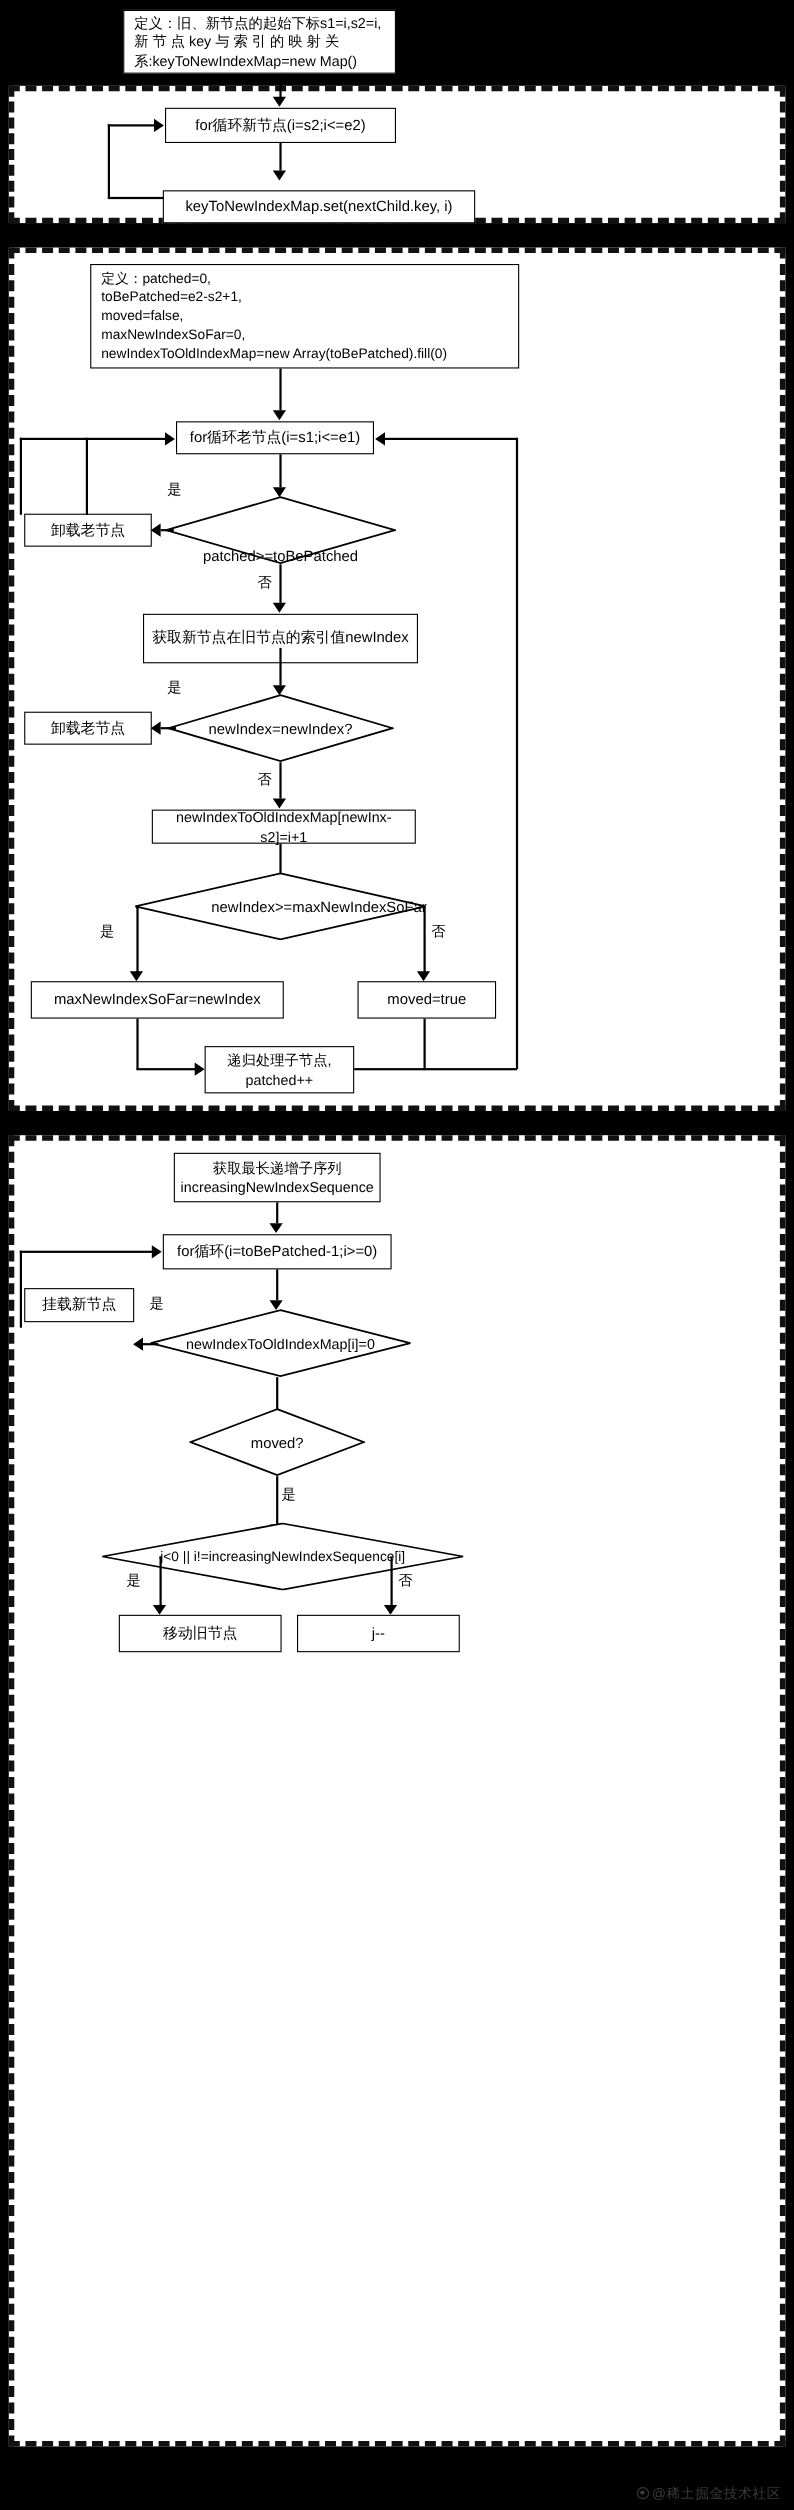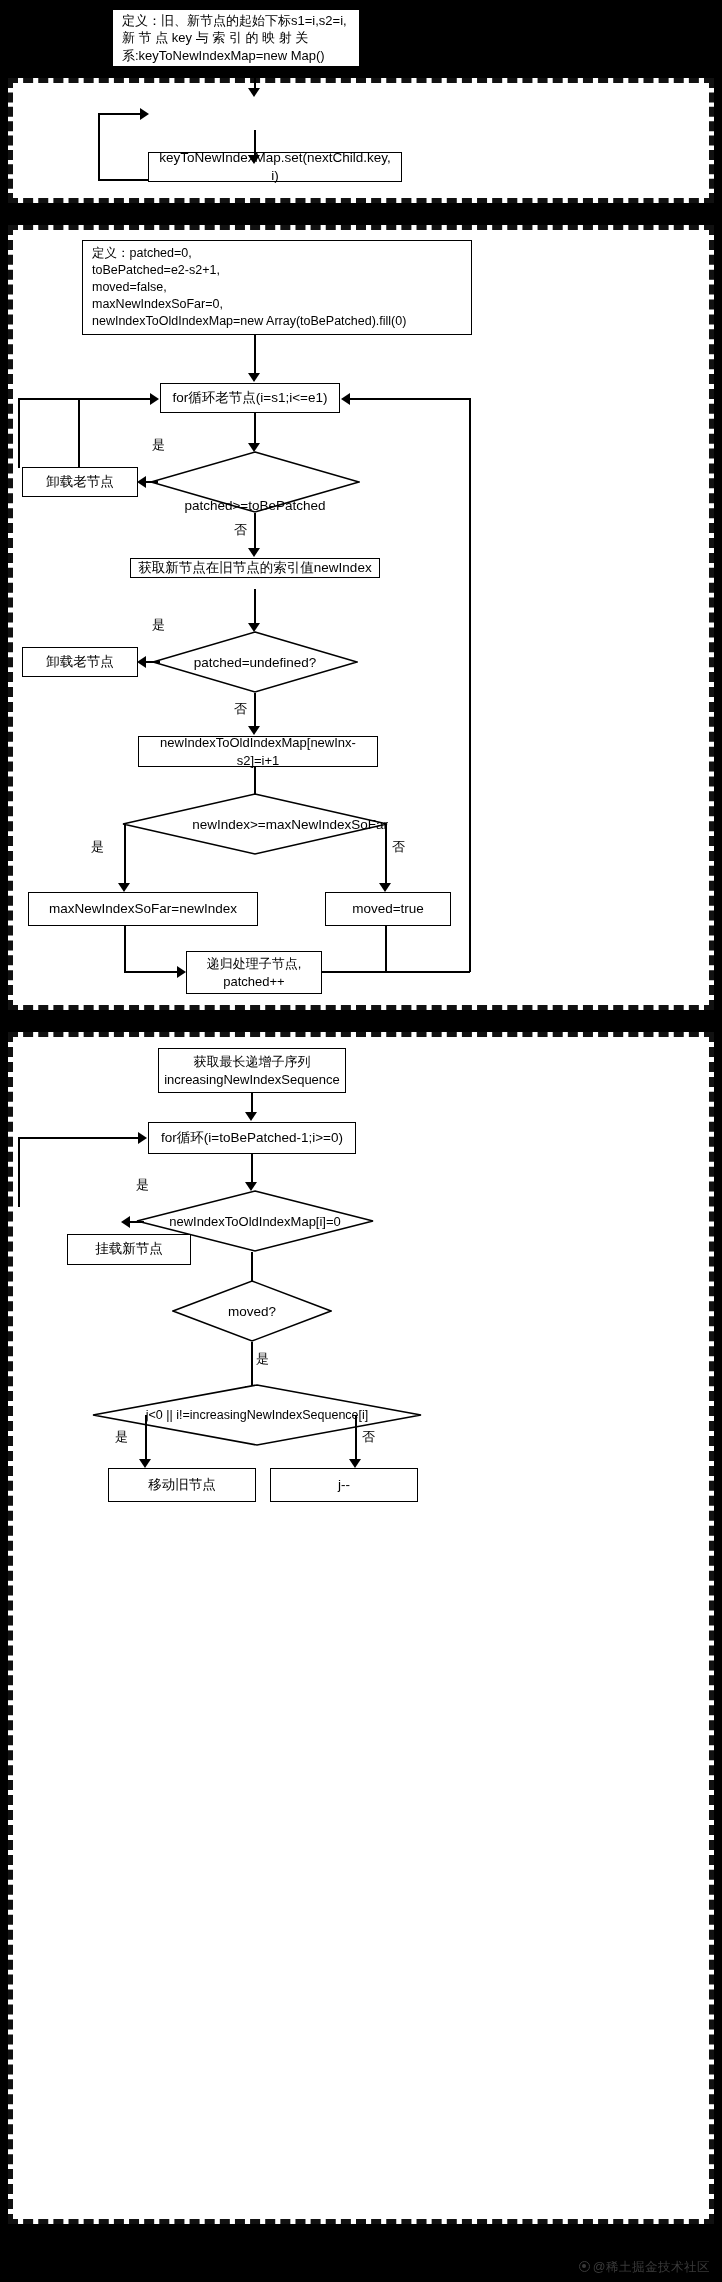--- a/index.html
+++ b/index.html
@@ -95,22 +95,23 @@
 
 <div class="page">
 
   <div class="node left" style="left:112px; top:9px; width:248px; height:58px; font-size:13px;">定义：旧、新节点的起始下标s1=i,s2=i,
 新 节 点 key 与 索 引 的 映 射 关
 系:keyToNewIndexMap=new Map()</div>
 
   <div class="panel" style="top:78px; height:125px;">
   </div>
 
-
-  <div class="node" style="left:148px; top:152px; width:254px; height:30px;">keyToNewIndexMap.set(nextChild.key, i)</div>
+  <div class="node" style="left:150px; top:98px; width:210px; height:32px;">for循环新节点(i=s2;i&lt;=e2)</div>
+
+  <div class="node" style="left:148px; top:173px; width:284px; height:30px;">keyToNewIndexMap.set(nextChild.key, i)</div>
 
   <div class="ln lnv" style="left:254px; top:67px; height:22px;"></div>
   <div class="arw arw-d" style="left:248px; top:88px;"></div>
 
   <div class="ln lnv" style="left:254px; top:130px; height:25px;"></div>
   <div class="arw arw-d" style="left:248px; top:155px;"></div>
 
   <div class="ln lnh" style="left:98px; top:179px; width:51px;"></div>
   <div class="ln lnv" style="left:98px; top:113px; height:67px;"></div>
   <div class="ln lnh" style="left:98px; top:113px; width:42px;"></div>
@@ -150,30 +151,30 @@
 
   <div class="ln lnv" style="left:78px; top:398px; height:70px;"></div>
   <div class="ln lnv" style="left:18px; top:398px; height:70px;"></div>
   <div class="ln lnh" style="left:18px; top:398px; width:133px;"></div>
   <div class="arw arw-r" style="left:150px; top:393px;"></div>
 
   <div class="ln lnv" style="left:254px; top:513px; height:35px;"></div>
   <div class="arw arw-d" style="left:248px; top:548px;"></div>
   <div class="edgelbl" style="left:234px; top:521px;">否</div>
 
-  <div class="node" style="left:130px; top:558px; width:250px; height:20px;">获取新节点在旧节点的索引值newIndex</div>
+  <div class="node" style="left:130px; top:558px; width:250px; height:45px;">获取新节点在旧节点的索引值newIndex</div>
 
   <div class="ln lnv" style="left:254px; top:589px; height:34px;"></div>
   <div class="arw arw-d" style="left:248px; top:623px;"></div>
 
   <div class="diamond" style="left:152px; top:631px; width:206px; height:62px;">
     <svg class="dshape" viewBox="0 0 206 62" preserveAspectRatio="none">
       <polygon points="103,1 205,31 103,61 1,31" fill="#fff" stroke="#000" stroke-width="1.6"></polygon>
     </svg>
-    <span class="dlabel">patched=undefined?</span>
+    <span class="dlabel">newIndex=newIndex?</span>
   </div>
 
   <div class="node" style="left:22px; top:647px; width:116px; height:30px;">卸载老节点</div>
 
   <div class="ln lnh" style="left:146px; top:661px; width:14px;"></div>
   <div class="arw arw-l" style="left:137px; top:656px;"></div>
   <div class="edgelbl" style="left:152px; top:616px;">是</div>
 
   <div class="ln lnv" style="left:254px; top:693px; height:33px;"></div>
   <div class="arw arw-d" style="left:248px; top:726px;"></div>
@@ -235,21 +236,21 @@
   <div class="ln lnv" style="left:251px; top:1154px; height:28px;"></div>
   <div class="arw arw-d" style="left:245px; top:1182px;"></div>
 
   <div class="diamond" style="left:136px; top:1190px; width:238px; height:62px;">
     <svg class="dshape" viewBox="0 0 238 62" preserveAspectRatio="none">
       <polygon points="119,1 237,31 119,61 1,31" fill="#fff" stroke="#000" stroke-width="1.6"></polygon>
     </svg>
     <span class="dlabel" style="font-size:13px;">newIndexToOldIndexMap[i]=0</span>
   </div>
 
-  <div class="node" style="left:22px; top:1234px; width:124px; height:31px;margin-left:45px;">挂载新节点</div>
+  <div class="node" style="left:22px; top:1171px; width:100px; height:31px;">挂载新节点</div>
 
   <div class="ln lnh" style="left:130px; top:1221px; width:14px;"></div>
   <div class="arw arw-l" style="left:121px; top:1216px;"></div>
   <div class="edgelbl" style="left:136px; top:1176px;">是</div>
 
   <div class="ln lnv" style="left:18px; top:1137px; height:70px;"></div>
   <div class="ln lnh" style="left:18px; top:1137px; width:121px;"></div>
   <div class="arw arw-r" style="left:138px; top:1132px;"></div>
 
   <div class="ln lnv" style="left:251px; top:1252px; height:42px;"></div>

